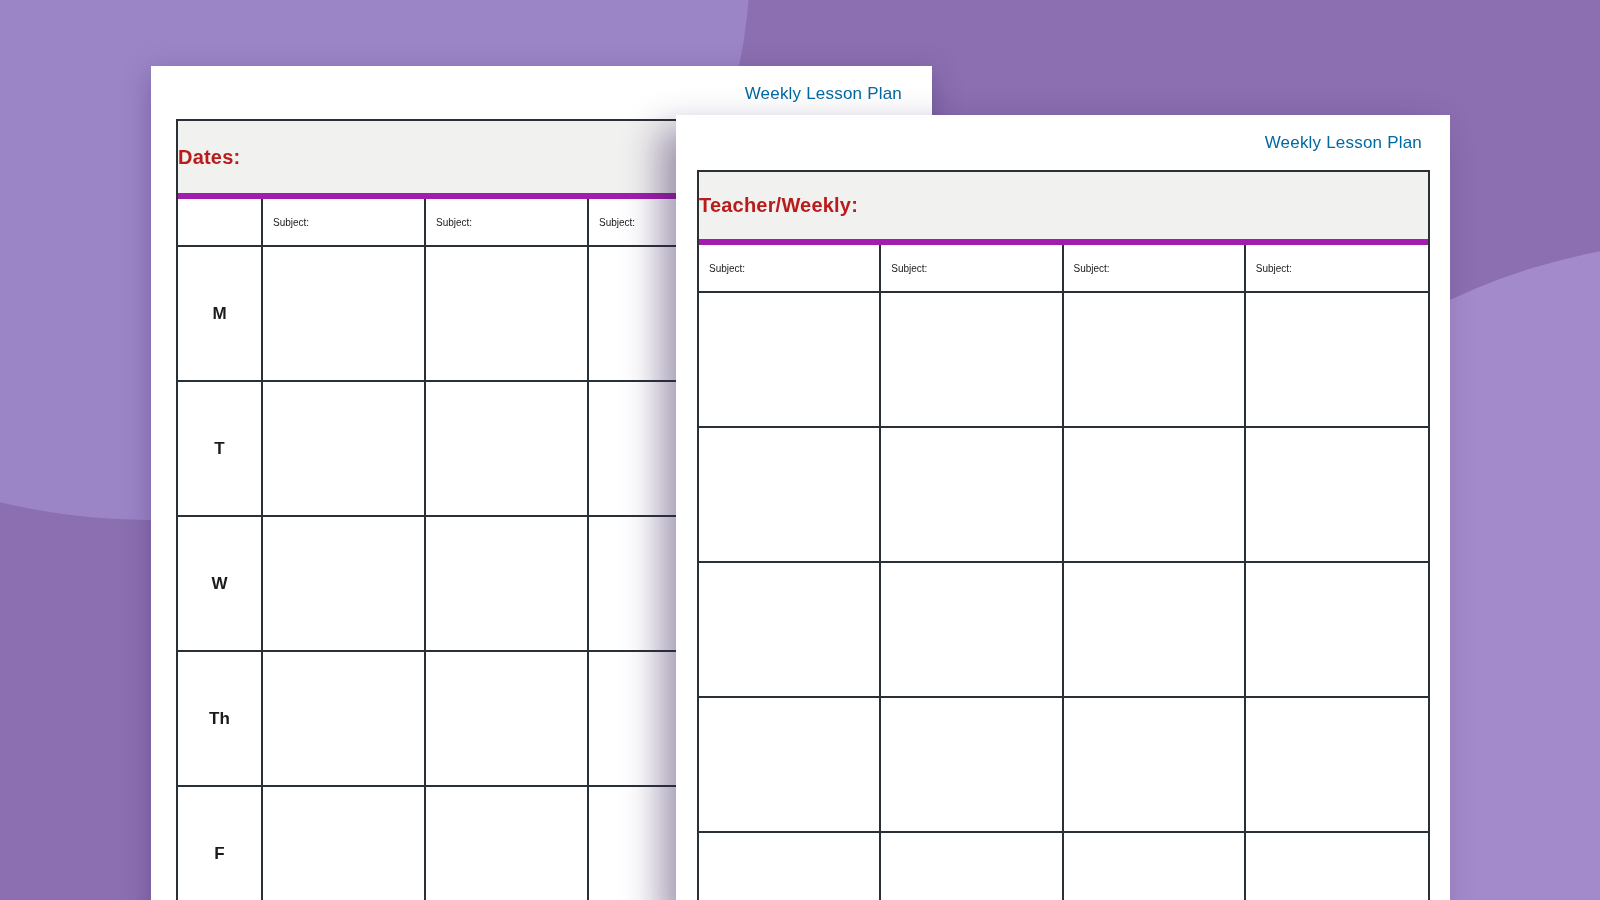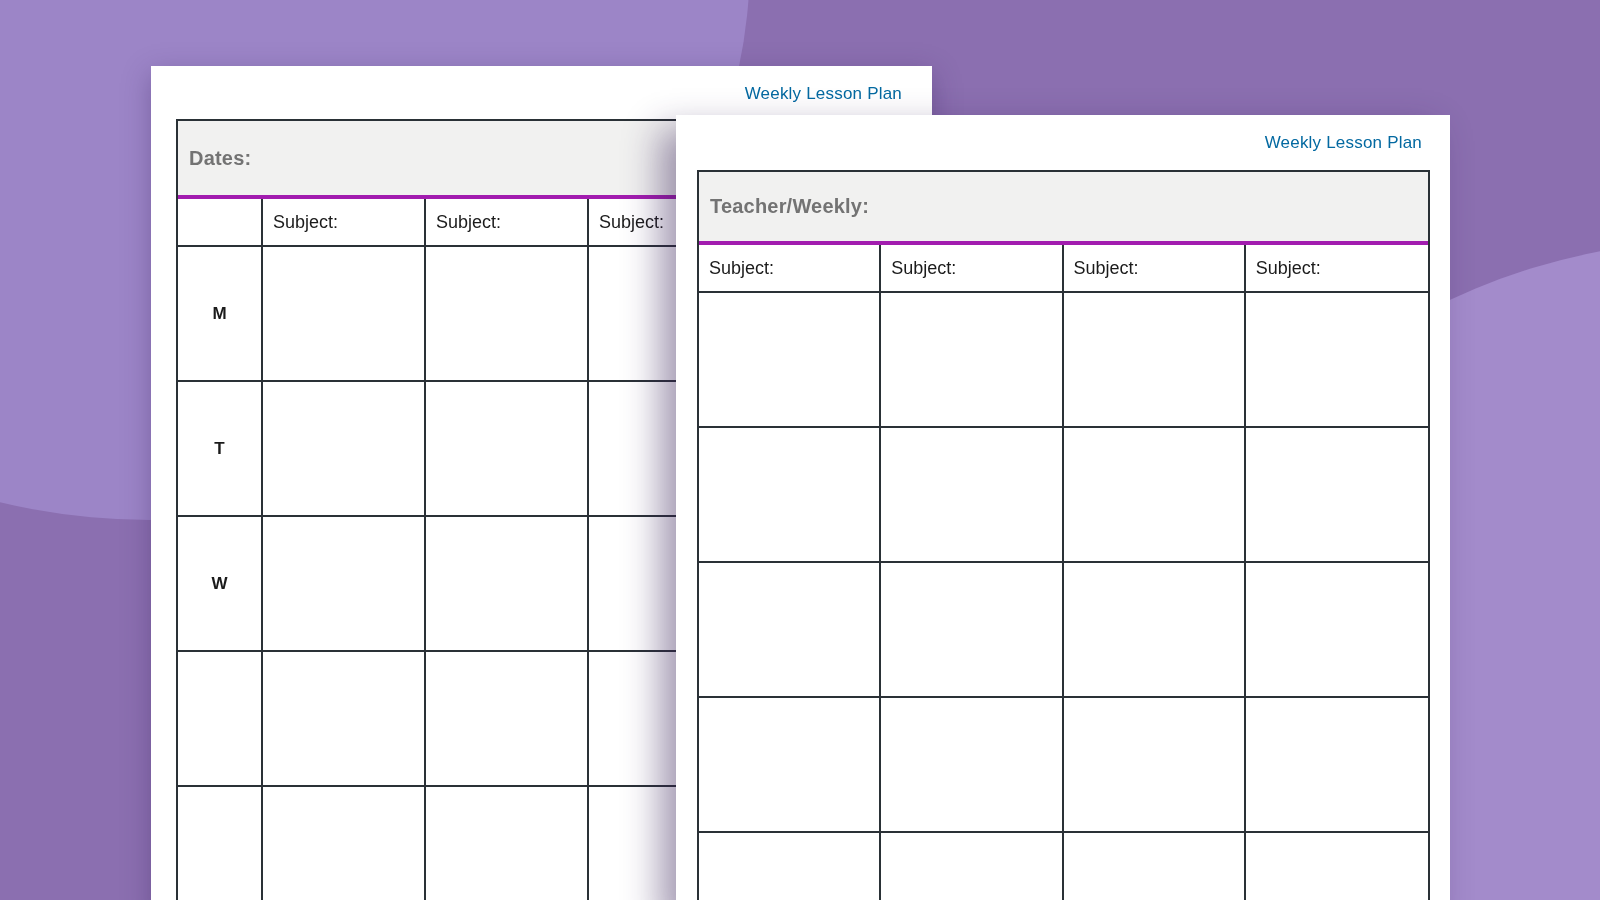--- a/index.html
+++ b/index.html
@@ -40,36 +40,35 @@
   }
   #front-table {
     left:21px; top:55px; width:733px;
     grid-template-columns:repeat(4, 1fr);
     grid-template-rows:73px 48px repeat(5, 135px);
   }
 
   .hbar {
     grid-column:1 / -1;
     background:#f1f1f0;
-    border-bottom:4px solid #a21caf;
+    border-bottom:6px solid #a21caf;
     display:flex; align-items:center;
-    padding-left:11px;
-    font-size:20px; font-weight:bold; color:#737373;
+    font-size:20px; font-weight:bold; color:#b91c1c;
     letter-spacing:0.2px;
   }
   .cell {
     border-right:2px solid #2a3136;
     border-bottom:2px solid #2a3136;
     background:#ffffff;
   }
   .cell.lastcol { border-right:none; }
   .subj {
     display:flex; align-items:center;
     padding-left:10px;
-    font-size:18px; color:#1b1b1b;
+    font-size:10px; color:#1b1b1b;
   }
   .day {
     display:flex; align-items:center; justify-content:center;
     font-size:17px; font-weight:600; color:#1b1b1b;
   }
 </style>
 </head>
 <body style="background: rgb(139, 111, 176);">
 
 <div class="blob" id="blob-tl" style="background: rgb(156, 133, 199);"></div>
@@ -98,20 +97,21 @@
     <div class="cell"></div>
     <div class="cell"></div>
     <div class="cell"></div>
 
     <div class="cell day">W</div>
     <div class="cell"></div>
     <div class="cell"></div>
     <div class="cell"></div>
     <div class="cell"></div>
 
+    <div class="cell day">Th</div>
     <div class="cell"></div>
     <div class="cell"></div>
     <div class="cell"></div>
     <div class="cell"></div>
 
     <div class="cell day">F</div>
     <div class="cell"></div>
     <div class="cell"></div>
     <div class="cell"></div>
     <div class="cell"></div>

